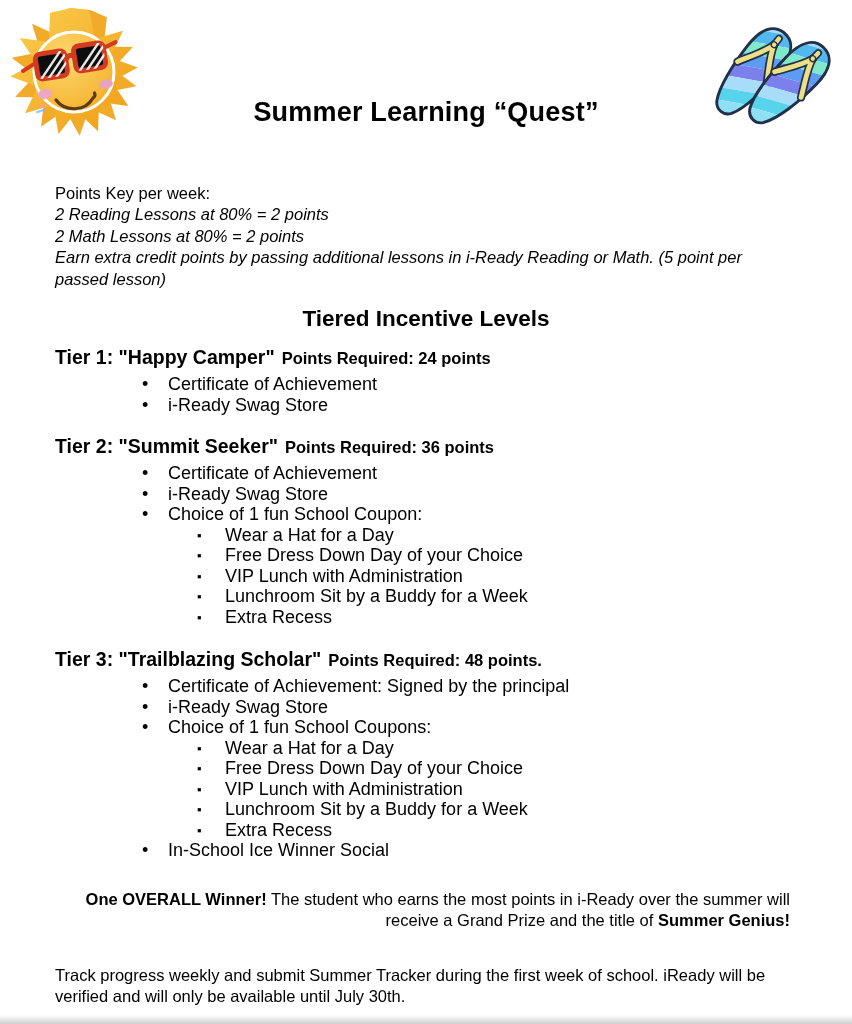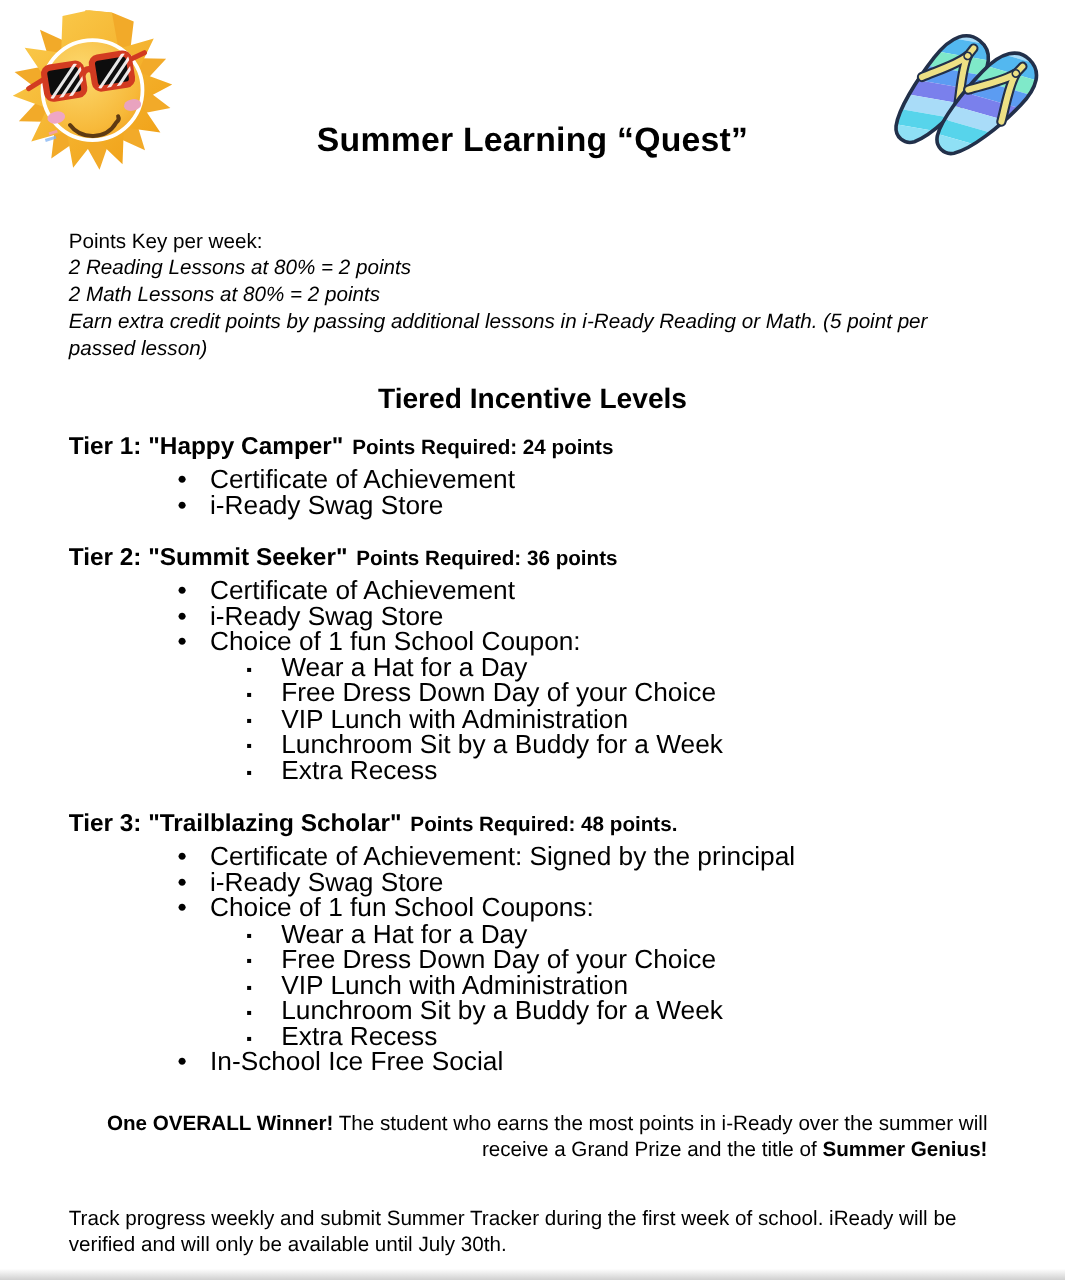--- a/index.html
+++ b/index.html
@@ -22,21 +22,21 @@
     position:absolute; top:306px; left:0; width:852px; text-align:center;
     font-size:22.5px; font-weight:bold;
   }
   .tier { position:absolute; left:55px; width:762px; }
   #tier1 { top:345px; }
   #tier2 { top:434px; }
   #tier3 { top:647px; }
   .tier-head { font-size:16.5px; line-height:24px; }
   .tier-name { font-size:19.5px; font-weight:bold; }
   .tier-points { margin-left:7px;font-weight:bold; }
-  .tier ul { list-style:none; margin:4px 0 0 0; padding:0; font-size:21px; line-height:20.5px; }
+  .tier ul { list-style:none; margin:4px 0 0 0; padding:0; font-size:18px; line-height:20.5px; }
   .tier li { position:relative; }
   li.l1 { padding-left:113px; }
   li.l1::before { content:"\2022"; position:absolute; left:87px; top:0; }
   li.l2 { padding-left:170px; }
   li.l2::before { content:"\25AA"; position:absolute; left:142px; top:1px; font-size:13px; }
   .footer-p {
     position:absolute; left:55px; width:735px;
     font-size:16.5px; line-height:21.4px;
   }
   #p-winner { top:889px;text-align:right; }
@@ -181,21 +181,21 @@
     </div>
     <ul>
       <li class="l1">Certificate of Achievement: Signed by the principal</li>
       <li class="l1">i-Ready Swag Store</li>
       <li class="l1">Choice of 1 fun School Coupons:</li>
       <li class="l2">Wear a Hat for a Day</li>
       <li class="l2">Free Dress Down Day of your Choice</li>
       <li class="l2">VIP Lunch with Administration</li>
       <li class="l2">Lunchroom Sit by a Buddy for a Week</li>
       <li class="l2">Extra Recess</li>
-      <li class="l1">In-School Ice Free Social</li>
+      <li class="l1">In-School Ice Winner Social</li>
     </ul>
   </div>
 
   <div class="footer-p" id="p-winner">
     <span class="b">One OVERALL Winner!</span><span> The student who earns the most points in i-Ready over the summer will receive a Grand Prize and the title of </span><span class="b">Summer Genius!</span>
   </div>
 
   <div class="footer-p" id="p-tracker">Track progress weekly and submit Summer Tracker during the first week of school. iReady will be verified and will only be available until July 30th.</div>
 
   <div class="bottom-fade"></div>

